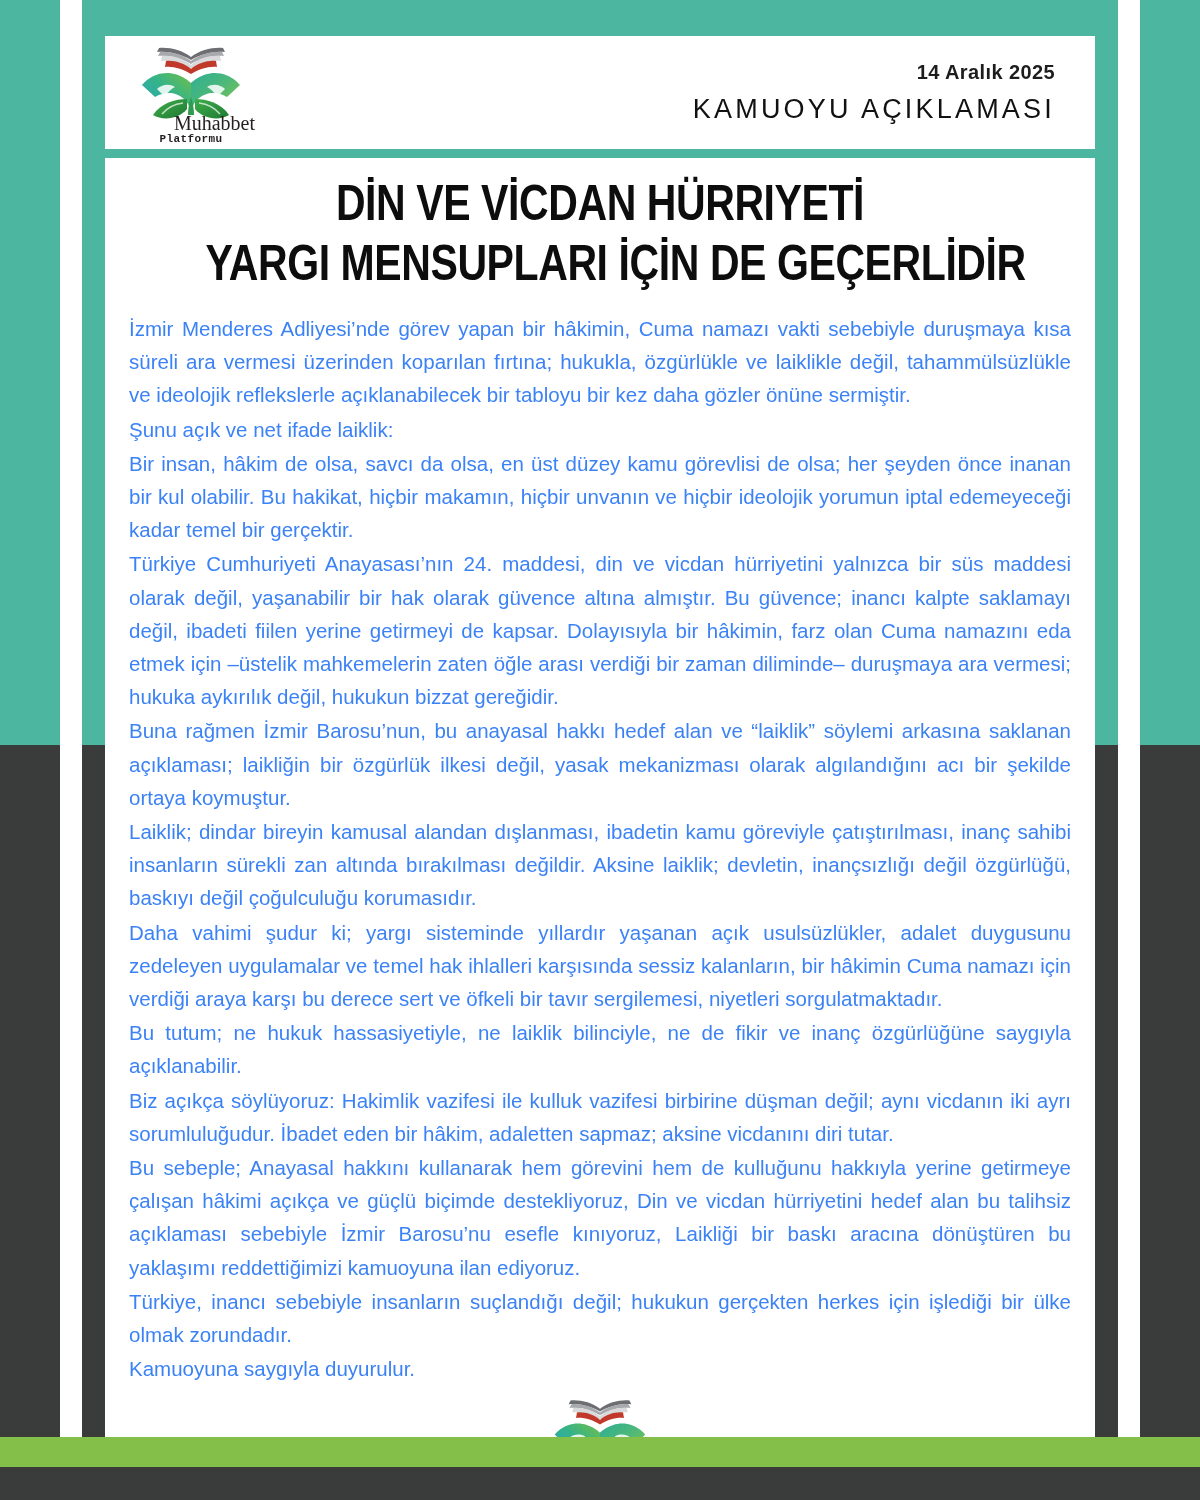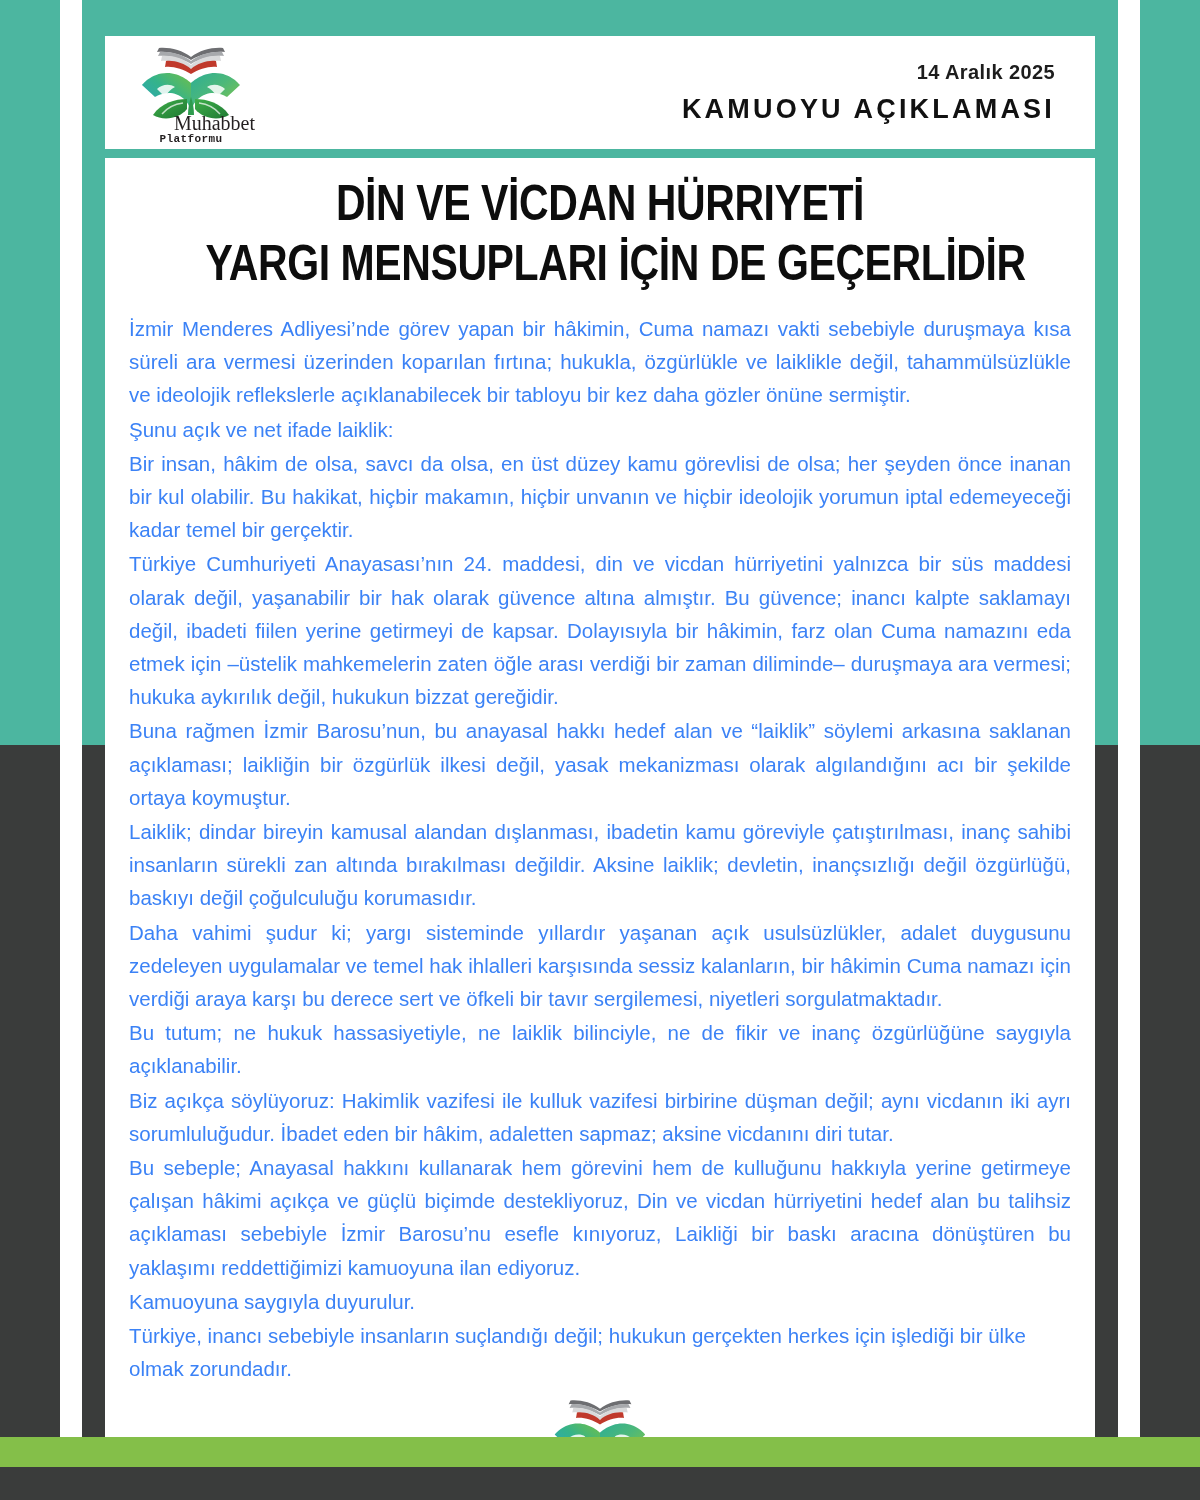--- a/index.html
+++ b/index.html
@@ -94,21 +94,21 @@
   .doc-date {
     font-size: 20px;
     font-weight: 600;
     color: #1d1d1d;
     letter-spacing: 0.4px;
     margin-bottom: 10px;
     white-space: nowrap;
   }
   .doc-kicker {
     font-size: 27px;
-    font-weight: 700;
+    font-weight: 400;
     color: #111111;
     letter-spacing: 3.2px;
     white-space: nowrap;
   }
 
   
   .logo {
     width: 128px;
     height: 104px;
     position: relative;
@@ -263,22 +263,22 @@
       <p class="para">İzmir Menderes Adliyesi’nde görev yapan bir hâkimin, Cuma namazı vakti sebebiyle duruşmaya kısa süreli ara vermesi üzerinden koparılan fırtına; hukukla, özgürlükle ve laiklikle değil, tahammülsüzlükle ve ideolojik reflekslerle açıklanabilecek bir tabloyu bir kez daha gözler önüne sermiştir.</p>
       <p class="para">Şunu açık ve net ifade laiklik:</p>
       <p class="para">Bir insan, hâkim de olsa, savcı da olsa, en üst düzey kamu görevlisi de olsa; her şeyden önce inanan bir kul olabilir. Bu hakikat, hiçbir makamın, hiçbir unvanın ve hiçbir ideolojik yorumun iptal edemeyeceği kadar temel bir gerçektir.</p>
       <p class="para">Türkiye Cumhuriyeti Anayasası’nın 24. maddesi, din ve vicdan hürriyetini yalnızca bir süs maddesi olarak değil, yaşanabilir bir hak olarak güvence altına almıştır. Bu güvence; inancı kalpte saklamayı değil, ibadeti fiilen yerine getirmeyi de kapsar. Dolayısıyla bir hâkimin, farz olan Cuma namazını eda etmek için –üstelik mahkemelerin zaten öğle arası verdiği bir zaman diliminde– duruşmaya ara vermesi; hukuka aykırılık değil, hukukun bizzat gereğidir.</p>
       <p class="para">Buna rağmen İzmir Barosu’nun, bu anayasal hakkı hedef alan ve “laiklik” söylemi arkasına saklanan açıklaması; laikliğin bir özgürlük ilkesi değil, yasak mekanizması olarak algılandığını acı bir şekilde ortaya koymuştur.</p>
       <p class="para">Laiklik; dindar bireyin kamusal alandan dışlanması, ibadetin kamu göreviyle çatıştırılması, inanç sahibi insanların sürekli zan altında bırakılması değildir. Aksine laiklik; devletin, inançsızlığı değil özgürlüğü, baskıyı değil çoğulculuğu korumasıdır.</p>
       <p class="para">Daha vahimi şudur ki; yargı sisteminde yıllardır yaşanan açık usulsüzlükler, adalet duygusunu zedeleyen uygulamalar ve temel hak ihlalleri karşısında sessiz kalanların, bir hâkimin Cuma namazı için verdiği araya karşı bu derece sert ve öfkeli bir tavır sergilemesi, niyetleri sorgulatmaktadır.</p>
       <p class="para">Bu tutum; ne hukuk hassasiyetiyle, ne laiklik bilinciyle, ne de fikir ve inanç özgürlüğüne saygıyla açıklanabilir.</p>
       <p class="para">Biz açıkça söylüyoruz: Hakimlik vazifesi ile kulluk vazifesi birbirine düşman değil; aynı vicdanın iki ayrı sorumluluğudur. İbadet eden bir hâkim, adaletten sapmaz; aksine vicdanını diri tutar.</p>
       <p class="para">Bu sebeple; Anayasal hakkını kullanarak hem görevini hem de kulluğunu hakkıyla yerine getirmeye çalışan hâkimi açıkça ve güçlü biçimde destekliyoruz, Din ve vicdan hürriyetini hedef alan bu talihsiz açıklaması sebebiyle İzmir Barosu’nu esefle kınıyoruz, Laikliği bir baskı aracına dönüştüren bu yaklaşımı reddettiğimizi kamuoyuna ilan ediyoruz.</p>
+      <p class="para">Türkiye, inancı sebebiyle insanların suçlandığı değil; hukukun gerçekten herkes için işlediği bir ülke olmak zorundadır.</p>
       <p class="para">Kamuoyuna saygıyla duyurulur.</p>
-      <p class="para">Türkiye, inancı sebebiyle insanların suçlandığı değil; hukukun gerçekten herkes için işlediği bir ülke olmak zorundadır.</p>
     </div>
 
     <div class="footer-logo-wrap">
       <div class="footer-logo">
         <svg width="118" height="96" viewBox="0 0 128 104">
           <use href="#none"></use>
           <g>
             <path d="M64 16 C55 9, 42 6, 32 7 L30 11 C40 10, 54 13, 64 19 Z" fill="#6d6e71"></path>
             <path d="M64 16 C73 9, 86 6, 96 7 L98 11 C88 10, 74 13, 64 19 Z" fill="#6d6e71"></path>
             <path d="M64 20 C55 13, 42 10, 33 11 L31 15 C41 14, 54 17, 64 23 Z" fill="#a7a9ac"></path>

